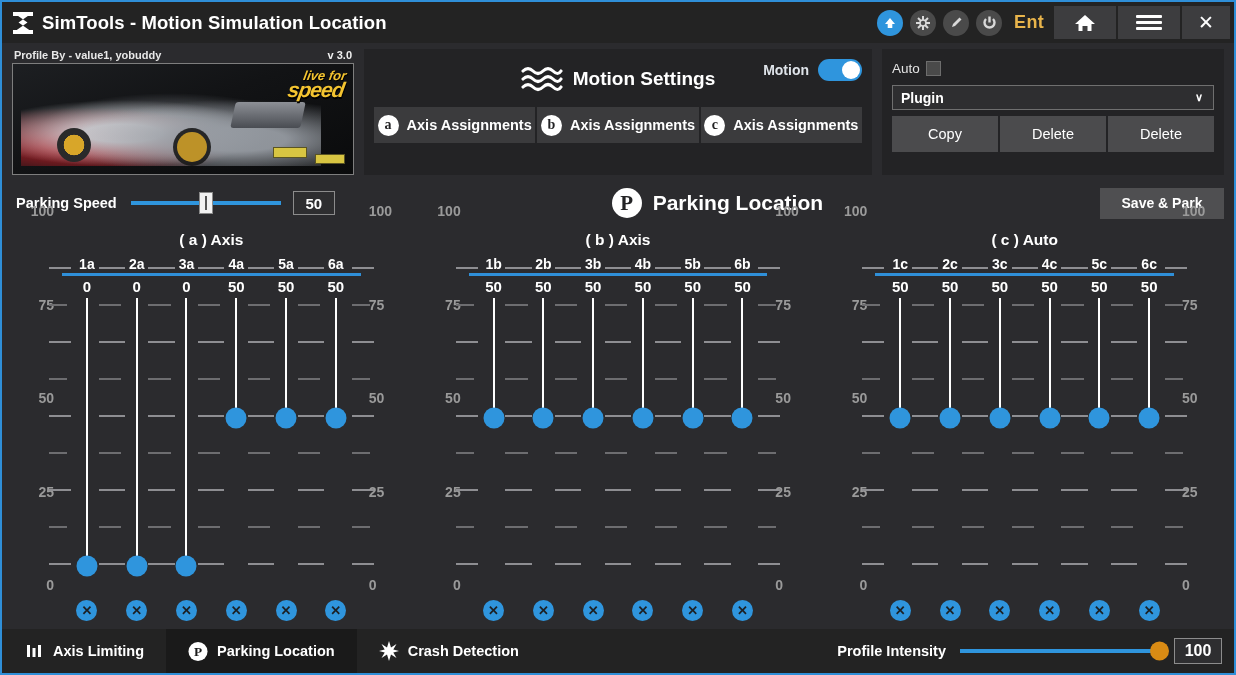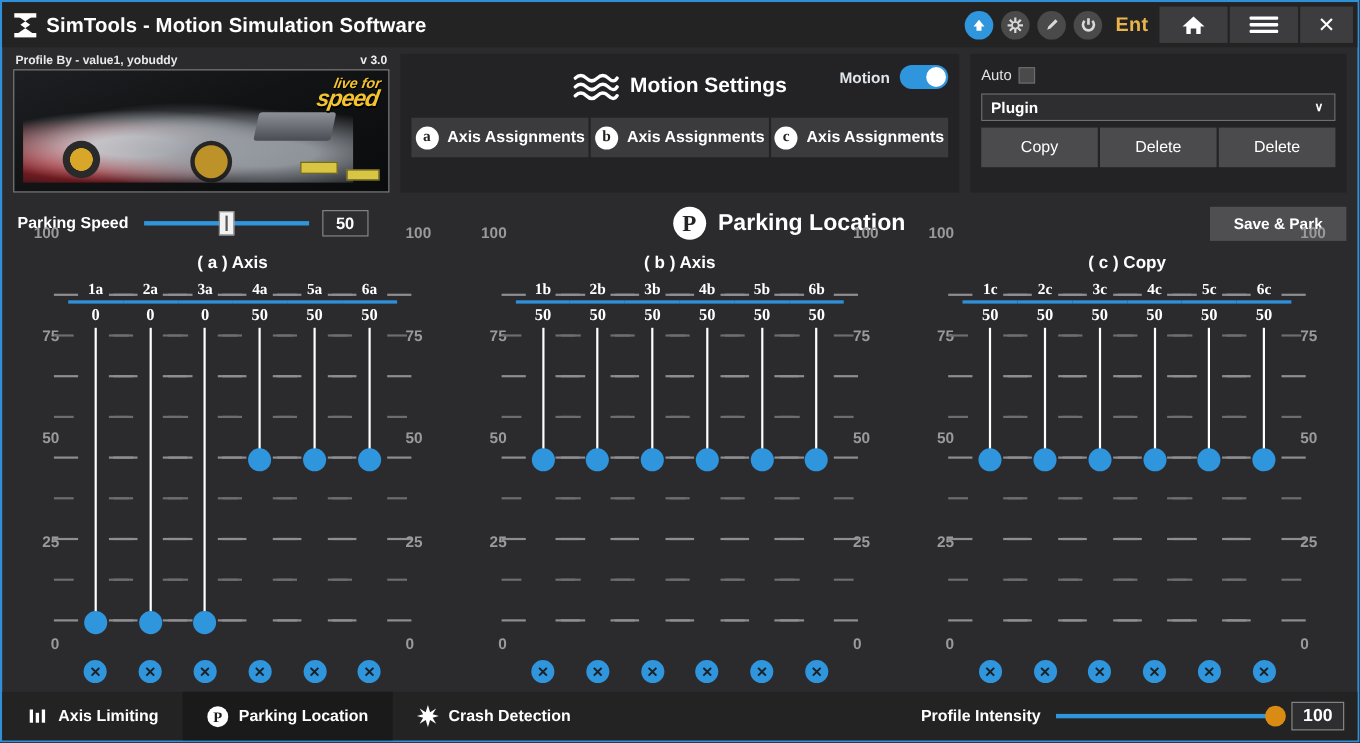--- a/index.html
+++ b/index.html
@@ -202,21 +202,21 @@
   }
   .scale.right { text-align: left; }
   .scale.left { text-align: right; }
   .scale-lbl {
     position: absolute; color: #9a9a9a; font-size: 14px; font-weight: bold;
     transform: translateY(-50%); width: 100%;
   }
   .scale.left .scale-lbl { padding-right: 8px; }
   .scale.right .scale-lbl { padding-left: 8px; }
 
-  .sliders { flex: 1 1 auto; display: flex; position: relative; font-family: Liberation Serif, serif; }
+  .sliders { flex: 1 1 auto; display: flex; position: relative; }
   .slider-col {
     flex: 1 1 0; display: flex; flex-direction: column; align-items: center; position: relative;
   }
   .col-name {
     color: #fff; font-size: 14px; font-weight: bold; height: 18px; line-height: 18px;
   }
   .col-underline { height: 3px; background: #2f8fd8; width: 100%; }
   .col-value {
     color: #fff; font-size: 15px; font-weight: bold; height: 22px; line-height: 22px;
   }
@@ -266,21 +266,21 @@
 </style>
 </head>
 <body>
 
 <div class="app">
 
   <div class="titlebar">
     <div class="logo">
         <i></i>
       </div>
-    <div class="title-text">SimTools - Motion Simulation Software</div>
+    <div class="title-text">SimTools - Motion Simulation Location</div>
     <div class="tb-spacer"></div>
     <div class="tb-icons">
       <div class="tb-circ blue">
         <svg width="14" height="14" viewBox="0 0 14 14">
             <path d="M7 2 L12 8 H9.3 V12 H4.7 V8 H2 Z" fill="#fff"></path>
           </svg>
       </div>
       <div class="tb-circ">
         <svg width="16" height="16" viewBox="0 0 16 16">
           <g stroke="#d9d9d9" stroke-width="2">
@@ -776,21 +776,21 @@
           <div class="scale right">
             <div class="scale-lbl" style="bottom: calc(0% + 28px); top: auto;">0</div>
             <div class="scale-lbl" style="bottom: calc(25% + 28px); top: auto;">25</div>
             <div class="scale-lbl" style="bottom: calc(50% + 28px); top: auto;">50</div>
             <div class="scale-lbl" style="bottom: calc(75% + 28px); top: auto;">75</div>
             <div class="scale-lbl" style="bottom: calc(100% + 28px); top: auto;">100</div>
           </div>
         </div>
       </div>
       <div class="axis-group">
-        <div class="axis-group-title">( c ) Copy</div>
+        <div class="axis-group-title">( c ) Auto</div>
         <div class="axis-inner">
           <div class="scale left">
             <div class="scale-lbl" style="bottom: calc(0% + 28px); top: auto;">0</div>
             <div class="scale-lbl" style="bottom: calc(25% + 28px); top: auto;">25</div>
             <div class="scale-lbl" style="bottom: calc(50% + 28px); top: auto;">50</div>
             <div class="scale-lbl" style="bottom: calc(75% + 28px); top: auto;">75</div>
             <div class="scale-lbl" style="bottom: calc(100% + 28px); top: auto;">100</div>
           </div>
           <div class="sliders">
             <div class="slider-col">

